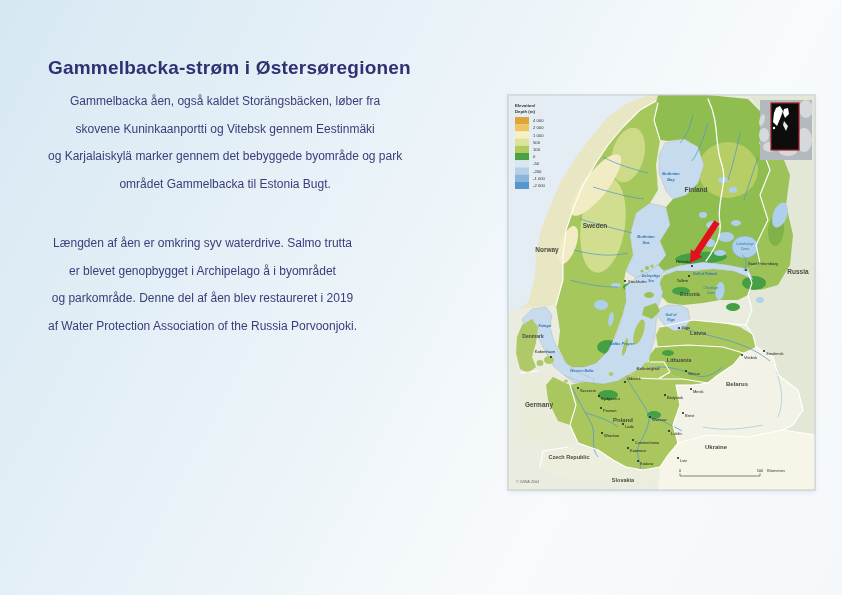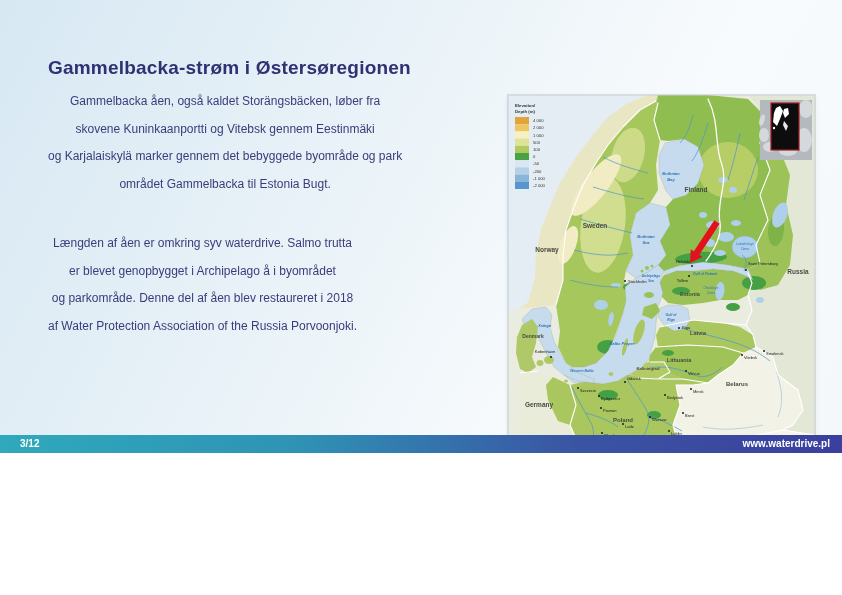--- a/index.html
+++ b/index.html
@@ -1,16 +1,16 @@
 <!DOCTYPE html>
 <html><head>
 <meta charset="utf-8">
 <style>
   html,body{margin:0;padding:0;}
-  .slide{position:relative;width:842px;height:453px;overflow:hidden;
+  .slide{position:relative;width:842px;height:595px;overflow:hidden;
     background:linear-gradient(118deg,#d7e8f3 0%,#e7f1f7 35%,#f8fbfd 70%,#f4f8fb 100%);
     font-family:"Liberation Sans",sans-serif;}
   .title{position:absolute;left:48px;top:44px;font-size:19px;font-weight:700;color:#2f3173;letter-spacing:.2px;}
   .para{position:absolute;left:48px;color:#3b3c7a;font-size:12px;line-height:27.5px;text-align:center;}
   .p1{top:88px;}
   .p2{top:230px;}
   .map-wrap{position:absolute;left:508px;top:95px;width:307px;height:395px;
     box-shadow:0 0 0 1px rgba(130,150,160,.25),0 2px 5px rgba(60,90,110,.12);}
   .footer{position:absolute;left:0;bottom:0;width:842px;height:18px;
     background:linear-gradient(90deg,#2fa9bc 0%,#2f93b5 35%,#3a55a4 68%,#3b3f9e 100%);
@@ -34,21 +34,21 @@
   <div class="para p1">
     <div>Gammelbacka åen, også kaldet Storängsbäcken, løber fra</div>
     <div>skovene Kuninkaanportti og Vitebsk gennem Eestinmäki</div>
     <div>og Karjalaiskylä marker gennem det bebyggede byområde og park</div>
     <div>området Gammelbacka til Estonia Bugt.</div>
   </div>
 
   <div class="para p2">
     <div>Længden af åen er omkring syv waterdrive. Salmo trutta</div>
     <div>er blevet genopbygget i Archipelago å i byområdet</div>
-    <div>og parkområde. Denne del af åen blev restaureret i 2018</div>
+    <div>og parkområde. Denne del af åen blev restaureret i 2019</div>
     <div>af Water Protection Association of the Russia Porvoonjoki.</div>
   </div>
 
   <div class="map-wrap">
   <svg width="307" height="395" viewBox="0 0 307 395">
 
     <rect width="307" height="395" fill="#eaece0"></rect>
 
     <path fill="#e3edf3" d="M0,0 L140,0 C120,8 100,22 85,40 C68,62 52,88 42,112 C33,134 28,160 27,182 C26,198 20,208 10,214 L0,216 Z"></path>
 
@@ -322,18 +322,14 @@
       <text x="252" y="377" font-size="3.8" text-anchor="middle" stroke="none" fill="#333">500</text>
       <text x="259" y="377" font-size="3.8" stroke="none" fill="#333">Kilometres</text>
     </g>
 
     <text x="8" y="388" font-size="3.8" fill="#6a6f66">© GIWA 2004</text>
 
     <rect width="307" height="395" fill="none" stroke="#c9ced3" stroke-width="1"></rect>
   </svg>
   </div>
 
-  <div class="footer">
-    <span class="page">3/12</span>
-    <span class="site">www.waterdrive.pl</span>
-  </div>
 
 </div>
 
 </body></html>

